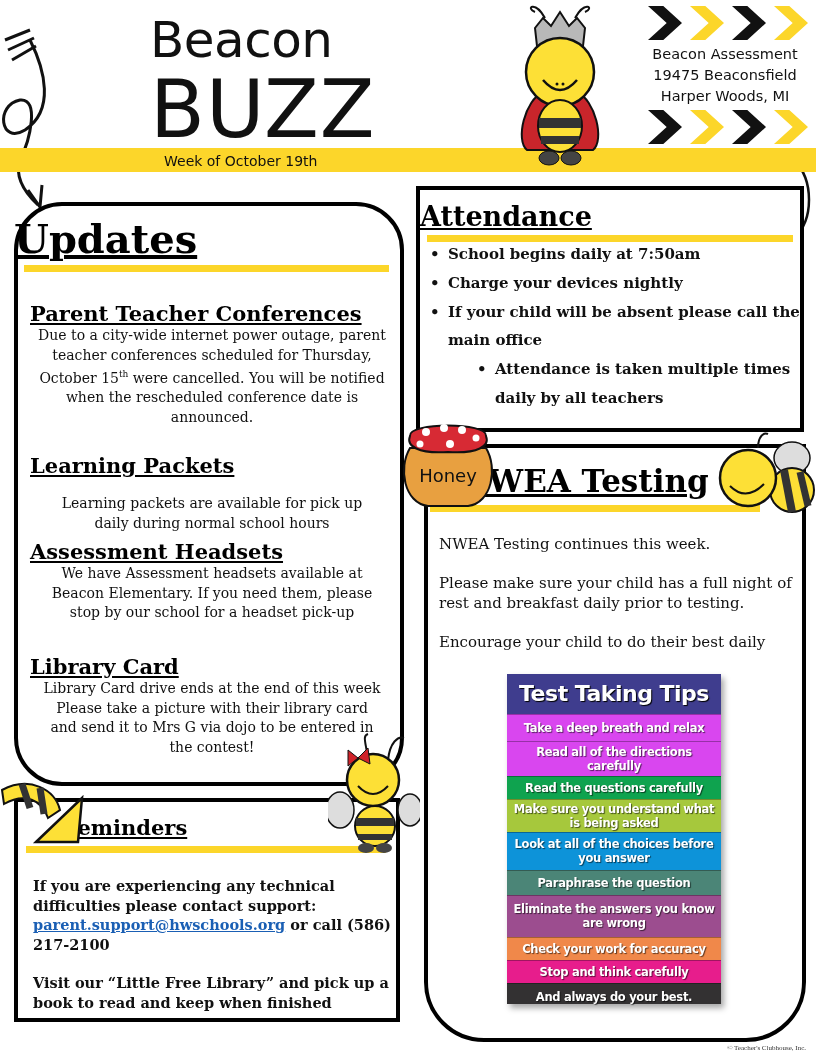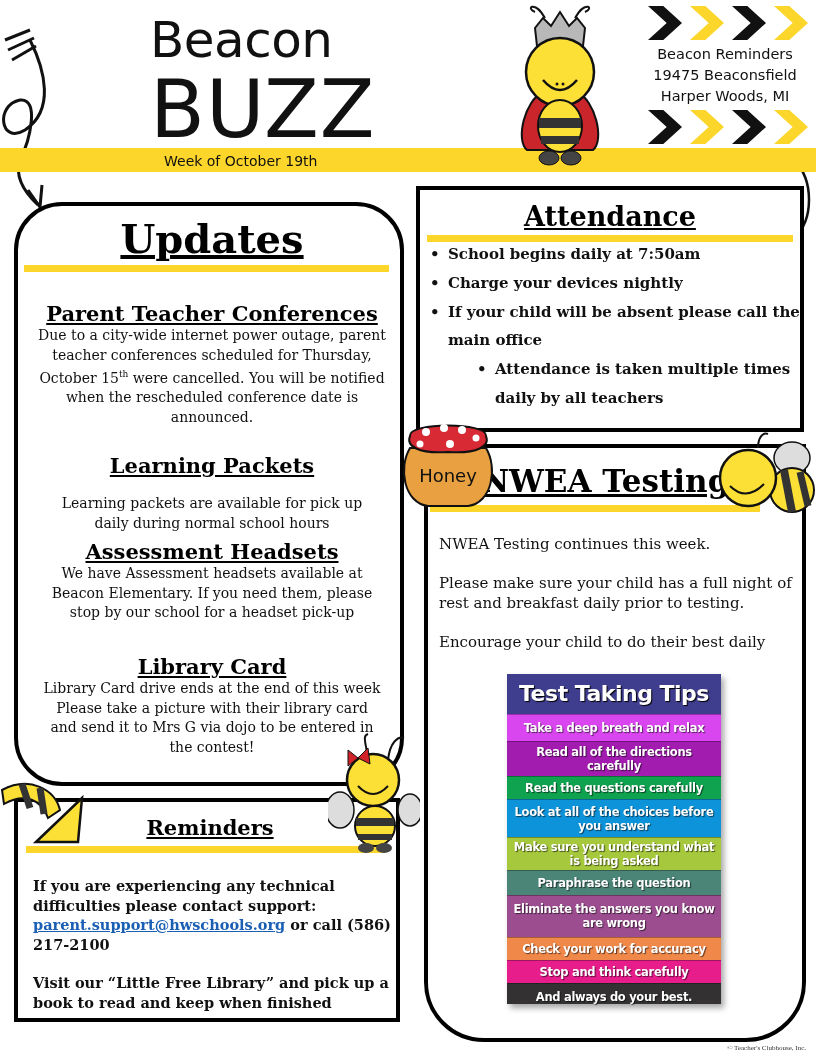--- a/index.html
+++ b/index.html
@@ -20,21 +20,21 @@
   .chev.black { background: #111; }
   .chev.yellow { background: #fcd62a; }
 
   
   .box { border: 4px solid #000; background: #fff; }
   .updates-box { left: 14px; top: 202px; width: 390px; height: 584px; border-radius: 48px; }
   .reminders-box { left: 14px; top: 798px; width: 386px; height: 224px; }
   .attendance-box { left: 416px; top: 186px; width: 388px; height: 246px; }
   .nwea-box { left: 424px; top: 444px; width: 382px; height: 598px; border-radius: 0 0 60px 60px; }
 
-  .section-title { font-family: "DejaVu Serif", serif; font-weight: 700; text-decoration: underline; text-align: center; color: #000; }
+  .section-title { font-family: "DejaVu Serif", serif; font-weight: 700; text-decoration: underline; color: #000; }
   .ybar { height: 7px; background: #fcd62a; }
 
   .updates-title { left: 14px; top: 214px; width: 396px; font-size: 40px; line-height: 50px; }
   .updates-bar { left: 24px; top: 265px; width: 365px; }
 
   .sub-title { font-size: 21px; line-height: 24px; }
   .sub-body { font-size: 14px; line-height: 19.5px; text-align: center; font-family: "DejaVu Serif", serif; }
   .col-left { left: 30px; width: 364px; }
 
   .attendance-title { left: 420px; top: 200px; width: 380px; font-size: 27px; line-height: 34px; }
@@ -90,21 +90,21 @@
 <div class="abs yellow-band"></div>
 <div class="abs week">Week of October 19th</div>
 
 <div class="abs chevrons" style="top:6px">
   <div class="chev black"></div>
   <div class="chev yellow"></div>
   <div class="chev black"></div>
   <div class="chev yellow"></div>
 </div>
 <div class="abs address">
-  <div>Beacon Reminders</div>
+  <div>Beacon Assessment</div>
   <div>19475 Beaconsfield</div>
   <div>Harper Woods, MI</div>
 </div>
 <div class="abs chevrons" style="top:110px">
   <div class="chev black"></div>
   <div class="chev yellow"></div>
   <div class="chev black"></div>
   <div class="chev yellow"></div>
 </div>
 
@@ -222,24 +222,24 @@
 
 <div class="abs nwea-body">
   <p>NWEA Testing continues this week.</p>
   <p>Please make sure your child has a full night of rest and breakfast daily prior to testing.</p>
   <p>Encourage your child to do their best daily</p>
 </div>
 
 <div class="abs poster">
   <div class="poster-head">Test Taking Tips</div>
   <div class="stripe" style="height:28px;background:#d946ef">Take a deep breath and relax</div>
-  <div class="stripe" style="height:36px;background:#a21caf">Read all of the directions carefully</div>
+  <div class="stripe" style="height:36px;background:#d946ef">Read all of the directions carefully</div>
   <div class="stripe" style="height:24px;background:#0fa34f">Read the questions carefully</div>
+  <div class="stripe" style="height:34px;background:#a6c83c">Make sure you understand what is being asked</div>
   <div class="stripe" style="height:40px;background:#0d93d9">Look at all of the choices before you answer</div>
-  <div class="stripe" style="height:34px;background:#a6c83c">Make sure you understand what is being asked</div>
   <div class="stripe" style="height:26px;background:#4b8577">Paraphrase the question</div>
   <div class="stripe" style="height:43px;background:#9c4d8f">Eliminate the answers you know are wrong</div>
   <div class="stripe" style="height:24px;background:#f0884a">Check your work for accuracy</div>
   <div class="stripe" style="height:24px;background:#e71d8c">Stop and think carefully</div>
   <div class="stripe" style="flex:1;background:#333132;align-items:flex-start;padding-top:6px">And always do your best.</div>
 </div>
 
 <div class="abs copyright">© Teacher's Clubhouse, Inc.</div>
 
 </body></html>

